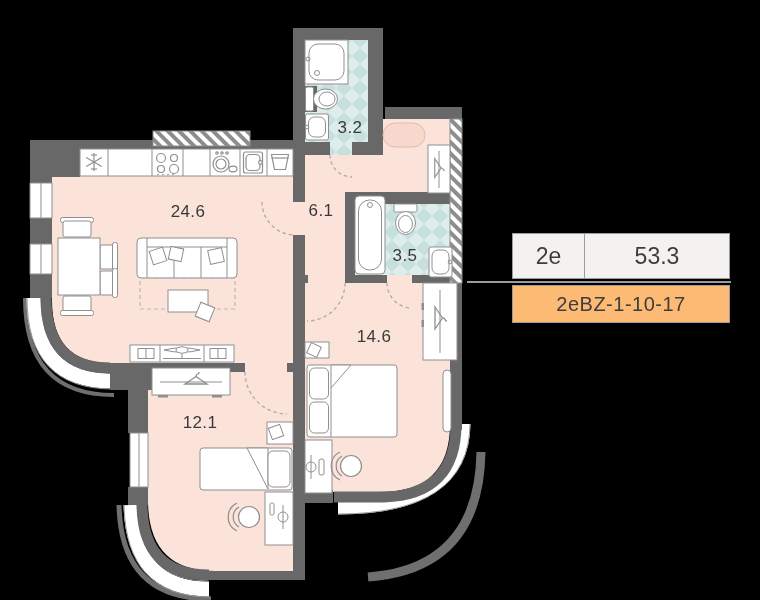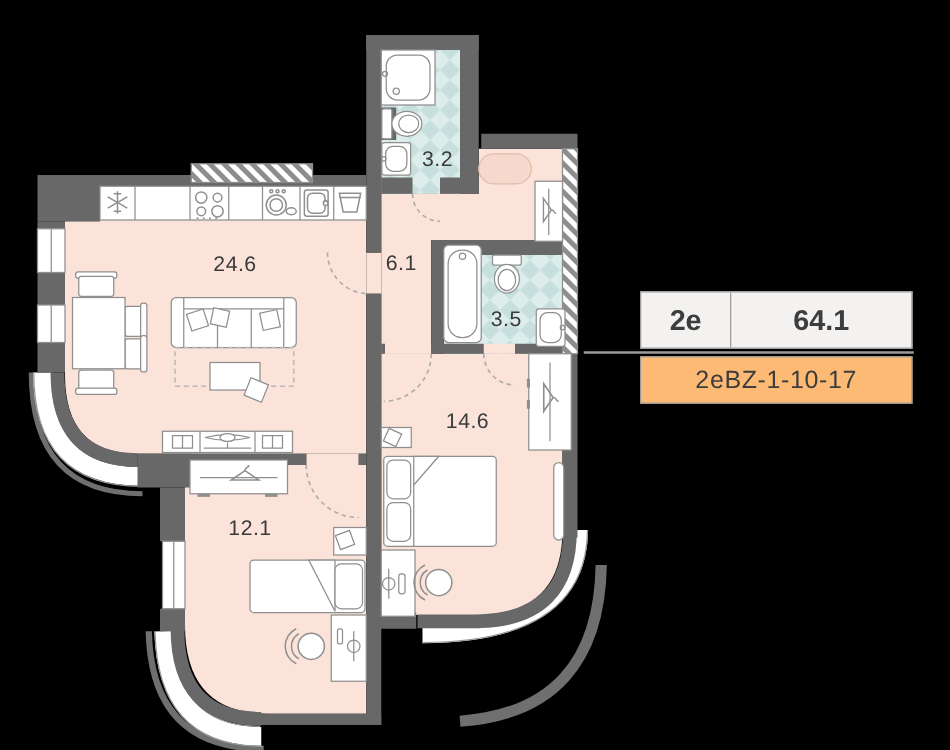--- a/index.html
+++ b/index.html
@@ -2,21 +2,21 @@
 <html><head>
 <meta charset="utf-8">
 <style>
   html,body{margin:0;padding:0;background:#000;}
   #stage{position:relative;width:760px;height:600px;background:#000;overflow:hidden;
          font-family:"Liberation Sans",sans-serif;}
   #plan-svg{position:absolute;left:0;top:0;}
   .room-label{font-family:"Liberation Sans",sans-serif;font-size:17px;fill:#3a3a3a;letter-spacing:.4px;}
   .callout-line{position:absolute;left:467px;top:281px;width:264px;height:2px;background:#9b9b9b;}
   .card-top{position:absolute;left:512px;top:233px;width:218px;height:46px;
-            background:#f3f2f1;border:1.5px solid #9b9b9b;display:flex;box-sizing:border-box;font-weight:bold;}
+            background:#f3f2f1;border:1.5px solid #9b9b9b;display:flex;box-sizing:border-box;}
   .card-cell{display:flex;align-items:center;justify-content:center;color:#3d3d3d;font-size:23px;}
   .cell-type{width:72px;border-right:1.5px solid #9b9b9b;box-sizing:border-box;}
   .cell-area{flex:1;}
   .card-bottom{position:absolute;left:512px;top:285px;width:218px;height:38px;
                background:#fdba74;border:1.5px solid #9b9b9b;display:flex;align-items:center;
                justify-content:center;color:#3d3d3d;font-size:20px;box-sizing:border-box;letter-spacing:.5px;}
 </style>
 </head>
 <body>
 
@@ -333,17 +333,17 @@
   <text class="room-label" x="321" y="216" text-anchor="middle">6.1</text>
   <text class="room-label" x="350" y="133" text-anchor="middle">3.2</text>
   <text class="room-label" x="405" y="261" text-anchor="middle">3.5</text>
   <text class="room-label" x="374" y="342" text-anchor="middle">14.6</text>
   <text class="room-label" x="200" y="428" text-anchor="middle">12.1</text>
 </svg>
 
 <div class="callout-line"></div>
 <div class="card-top">
   <div class="card-cell cell-type">2e</div>
-  <div class="card-cell cell-area">64.1</div>
+  <div class="card-cell cell-area">53.3</div>
 </div>
 <div class="card-bottom">2eBZ-1-10-17</div>
 
 </div>
 
 </body></html>

